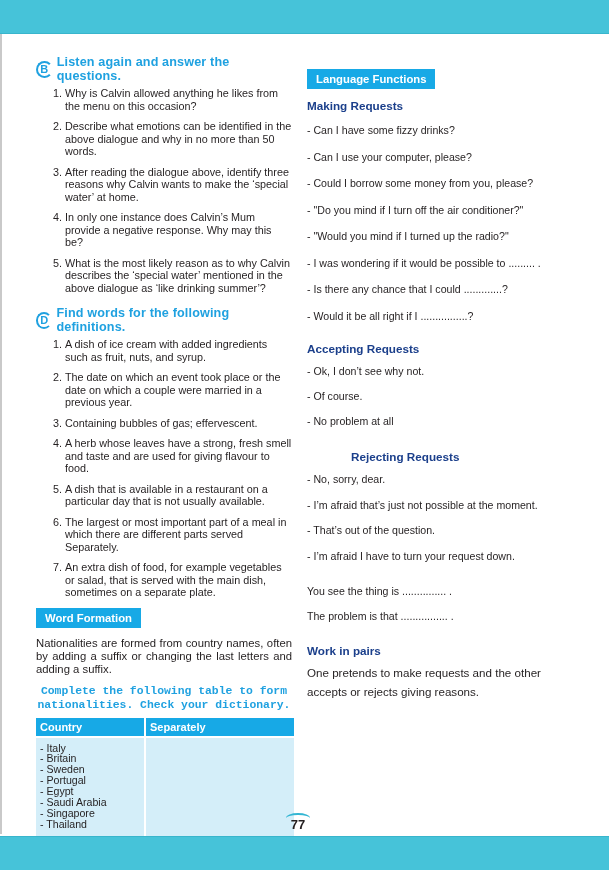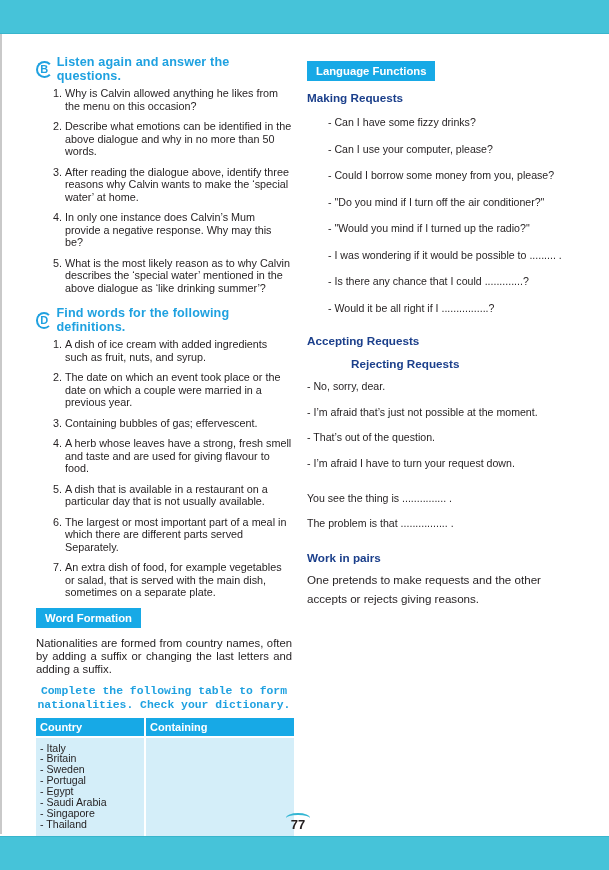--- a/index.html
+++ b/index.html
@@ -4,21 +4,21 @@
 <style>
   * { box-sizing: border-box; margin: 0; padding: 0; }
   html, body { width: 609px; height: 870px; overflow: hidden; background: #ffffff; }
   body { position: relative; font-family: "DejaVu Sans", sans-serif; color: #231f20; }
 
   .top-band { position: absolute; left: 0; top: 0; width: 609px; height: 34px; background: #46c3d9; border-bottom: 1px solid #39b5cc; }
   .left-edge { position: absolute; left: 0; top: 34px; width: 2px; height: 800px; background: #c9c9c9; }
   .bottom-band { position: absolute; left: 0; top: 836px; width: 609px; height: 34px; background: #46c3d9; border-top: 1px solid #39b5cc; }
 
   .col-left { position: absolute; left: 36px; top: 55px; width: 256px; }
-  .col-right { position: absolute; left: 307px; top: 60px; width: 265px; }
+  .col-right { position: absolute; left: 307px; top: 68px; width: 265px; }
 
   .section-head { display: flex; align-items: center; color: #1fa1e0; font-family: "Liberation Sans", sans-serif; font-weight: bold; font-size: 12.6px; letter-spacing: 0.15px; margin-bottom: 4px; }
   .badge { display: inline-flex; align-items: center; justify-content: center; width: 17px; height: 17px; border: 2px solid #1fa1e0; border-radius: 50%; border-right-color: transparent; font-size: 11px; margin-right: 4px; color: #1fa1e0; }
 
   ol.qlist { list-style: none; padding-left: 17px; font-family: "Liberation Sans", sans-serif; font-size: 10.8px; line-height: 12.5px; color: #231f20; }
   ol.qlist li { position: relative; padding-left: 12px; margin-bottom: 8px; }
   ol.qlist li .num { position: absolute; left: 0; top: 0; }
 
   .box-title { display: inline-block; background: #17a9e6; color: #ffffff; font-family: "Liberation Sans", sans-serif; font-weight: bold; font-size: 11.3px; padding: 4px 9px; }
 
@@ -73,21 +73,21 @@
     <div class="box-title">Word Formation</div>
     <p class="para" style="margin-top:9px;">Nationalities are formed from country names, often by adding a suffix or changing the last letters and adding a suffix.</p>
     <div class="instr">
       <div>Complete the following table to form</div>
       <div>nationalities. Check your dictionary.</div>
     </div>
     <table class="nat">
       <thead>
         <tr>
           <th style="width:109px;">Country</th>
-          <th>Containing</th>
+          <th>Separately</th>
         </tr>
       </thead>
       <tbody>
         <tr>
           <td>
             <div>- Italy</div>
             <div>- Britain</div>
             <div>- Sweden</div>
             <div>- Portugal</div>
             <div>- Egypt</div>
@@ -99,32 +99,37 @@
         </tr>
       </tbody>
     </table>
   </div>
 </div>
 
 <div class="col-right">
   <div class="box-title">Language Functions</div>
 
   <div class="sub-head" style="margin-top:10px;">Making Requests</div>
-  <div style="margin-top:12px;margin-left:21px;">
+  <div style="margin-top:12px;">
     <div class="phrase" style="height:26.5px;">- Can I have some fizzy drinks?</div>
     <div class="phrase" style="height:26.5px;">- Can I use your computer, please?</div>
     <div class="phrase" style="height:26.5px;">- Could I borrow some money from you, please?</div>
     <div class="phrase" style="height:26.5px;">- "Do you mind if I turn off the air conditioner?"</div>
     <div class="phrase" style="height:26.5px;">- "Would you mind if I turned up the radio?"</div>
     <div class="phrase" style="height:26.5px;">- I was wondering if it would be possible to ......... .</div>
     <div class="phrase" style="height:26.5px;">- Is there any chance that I could .............?</div>
     <div class="phrase" style="height:26.5px;">- Would it be all right if I ................?</div>
   </div>
 
   <div class="sub-head" style="margin-top:6px;">Accepting Requests</div>
+  <div style="margin-top:10px;">
+    <div class="phrase" style="height:25px;">- Ok, I don’t see why not.</div>
+    <div class="phrase" style="height:25px;">- Of course.</div>
+    <div class="phrase" style="height:25px;">- No problem at all</div>
+  </div>
 
   <div class="sub-head" style="margin-top:10px;padding-left:44px;">Rejecting Requests</div>
   <div style="margin-top:10px;">
     <div class="phrase" style="height:25.5px;">- No, sorry, dear.</div>
     <div class="phrase" style="height:25.5px;">- I’m afraid that’s just not possible at the moment.</div>
     <div class="phrase" style="height:25.5px;">- That’s out of the question.</div>
     <div class="phrase" style="height:25.5px;">- I’m afraid I have to turn your request down.</div>
   </div>
 
   <div style="margin-top:10px;">

